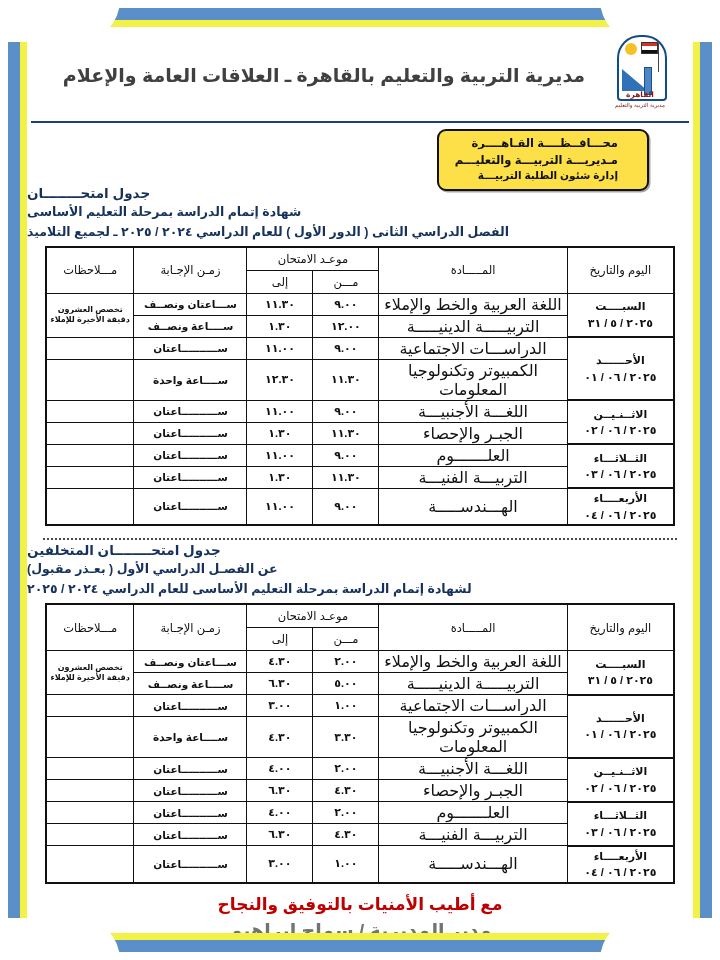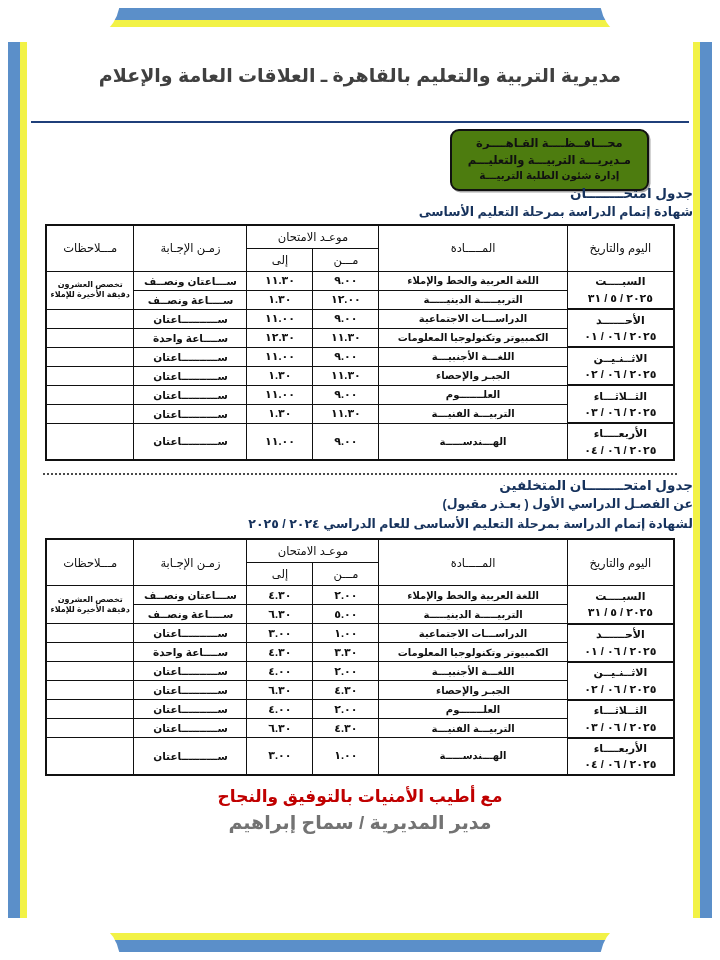--- a/index.html
+++ b/index.html
@@ -85,28 +85,28 @@
   }
   .header-rule{
     height:2px;background:#1f3f7a;margin:0 4px 4px 4px;
   }
 
   
   .stamp-wrap{display:flex;justify-content:flex-start;padding:2px 0 0 0;}
   .stamp{
     margin-inline-start:44px;
     border:2px solid #111;border-radius:9px;
-    padding:4px 16px 5px 16px;text-align:center;background:#4d7c0f;
+    padding:4px 29px 5px 16px;background:#fde047;
     box-shadow:1.5px 1.5px 0 rgba(0,0,0,.35);
   }
   .stamp div{font-size:11.5px;font-weight:bold;color:#111;line-height:1.45;letter-spacing:1px;}
   .stamp .s3{font-size:10.5px;letter-spacing:0px;}
 
   
-  .sec-titles{text-align:right;color:#16325c;margin-top:-6px;}
+  .sec-titles{text-align:left;color:#16325c;margin-top:-6px;}
   .t-line1{font-size:13.5px;font-weight:bold;letter-spacing:0.5px;margin-bottom:3px;}
   .t-line2{font-size:12.5px;font-weight:bold;margin-bottom:5px;}
   .t-line3{font-size:12.5px;font-weight:bold;margin-bottom:7px;}
 
   
   .tbl-wrap{padding:0 18px;}
   table.sched{
     width:100%;border-collapse:collapse;table-layout:fixed;
     border:2.5px solid #111;background:#fff;
   }
@@ -115,21 +115,21 @@
     color:#111;padding:1px 2px;
   }
   table.sched th{font-size:11.5px;font-weight:normal;height:20px;}
   .col-date{width:17%;}
   .col-subj{width:30%;}
   .col-from{width:10.5%;}
   .col-to{width:10.5%;}
   .col-dur{width:18%;}
   .col-note{width:14%;}
   td.date{font-size:11px;font-weight:bold;line-height:1.5;border-inline-start:2.5px solid #111;}
-  td.subj{font-size:10px;font-weight:bold;}
+  td.subj{font-size:16px;font-weight:normal;}
   td.tm{font-size:11px;font-weight:bold;}
   td.dur{font-size:10.5px;font-weight:bold;}
   td.note{font-size:8px;font-weight:bold;line-height:1.25;padding:1px 2px;}
   tr.r{height:19px;}
   tr.tall{height:27px;}
   .day{display:block;}
   .dt{display:block;}
   .thead-moed{border-bottom:1px solid #111;}
   .sep-strong{border-top:2.5px solid #111 !important;}
 
@@ -155,35 +155,47 @@
   <div class="frame-blue"></div>
   <div class="frame-yellow"></div>
   <div class="notch tl"></div>
   <div class="notch tr"></div>
   <div class="notch bl"></div>
   <div class="notch br"></div>
 
   <div class="frame-inner">
 
     <div class="header">
+      <div class="logo">
+        <div class="logo-arch">
+          <div class="logo-sun"></div>
+          <div class="logo-pole"></div>
+          <div class="logo-flag"></div>
+          <div class="logo-sail"></div>
+          <div class="logo-obelisk"></div>
+        </div>
+        <div class="logo-name">القاهرة</div>
+        <div class="logo-sub">مديرية التربية والتعليم</div>
+      </div>
       <div class="header-title">مديرية التربية والتعليم بالقاهرة ـ العلاقات العامة والإعلام</div>
     </div>
     <div class="header-rule"></div>
 
     <div class="stamp-wrap">
       <div class="stamp">
         <div class="s1">محـــافــظــــة القـاهــــرة</div>
         <div class="s2">مـديريـــة التربيـــة والتعليـــم</div>
         <div class="s3">إدارة شئون الطلبة التربيـــة</div>
       </div>
     </div>
 
     <div class="sec-titles">
       <div class="t-line1">جدول امتحــــــــان</div>
       <div class="t-line2">شهادة إتمام الدراسة بمرحلة التعليم الأساسى</div>
+      <div class="t-line3">الفصل الدراسي الثانى ( الدور الأول ) للعام الدراسي ٢٠٢٤ / ٢٠٢٥ ـ لجميع التلاميذ</div>
     </div>
 
     <div class="tbl-wrap">
       <table class="sched" id="table1">
         <colgroup>
           <col class="col-date">
             <col class="col-subj">
             <col class="col-from">
           <col class="col-to">
             <col class="col-dur">

